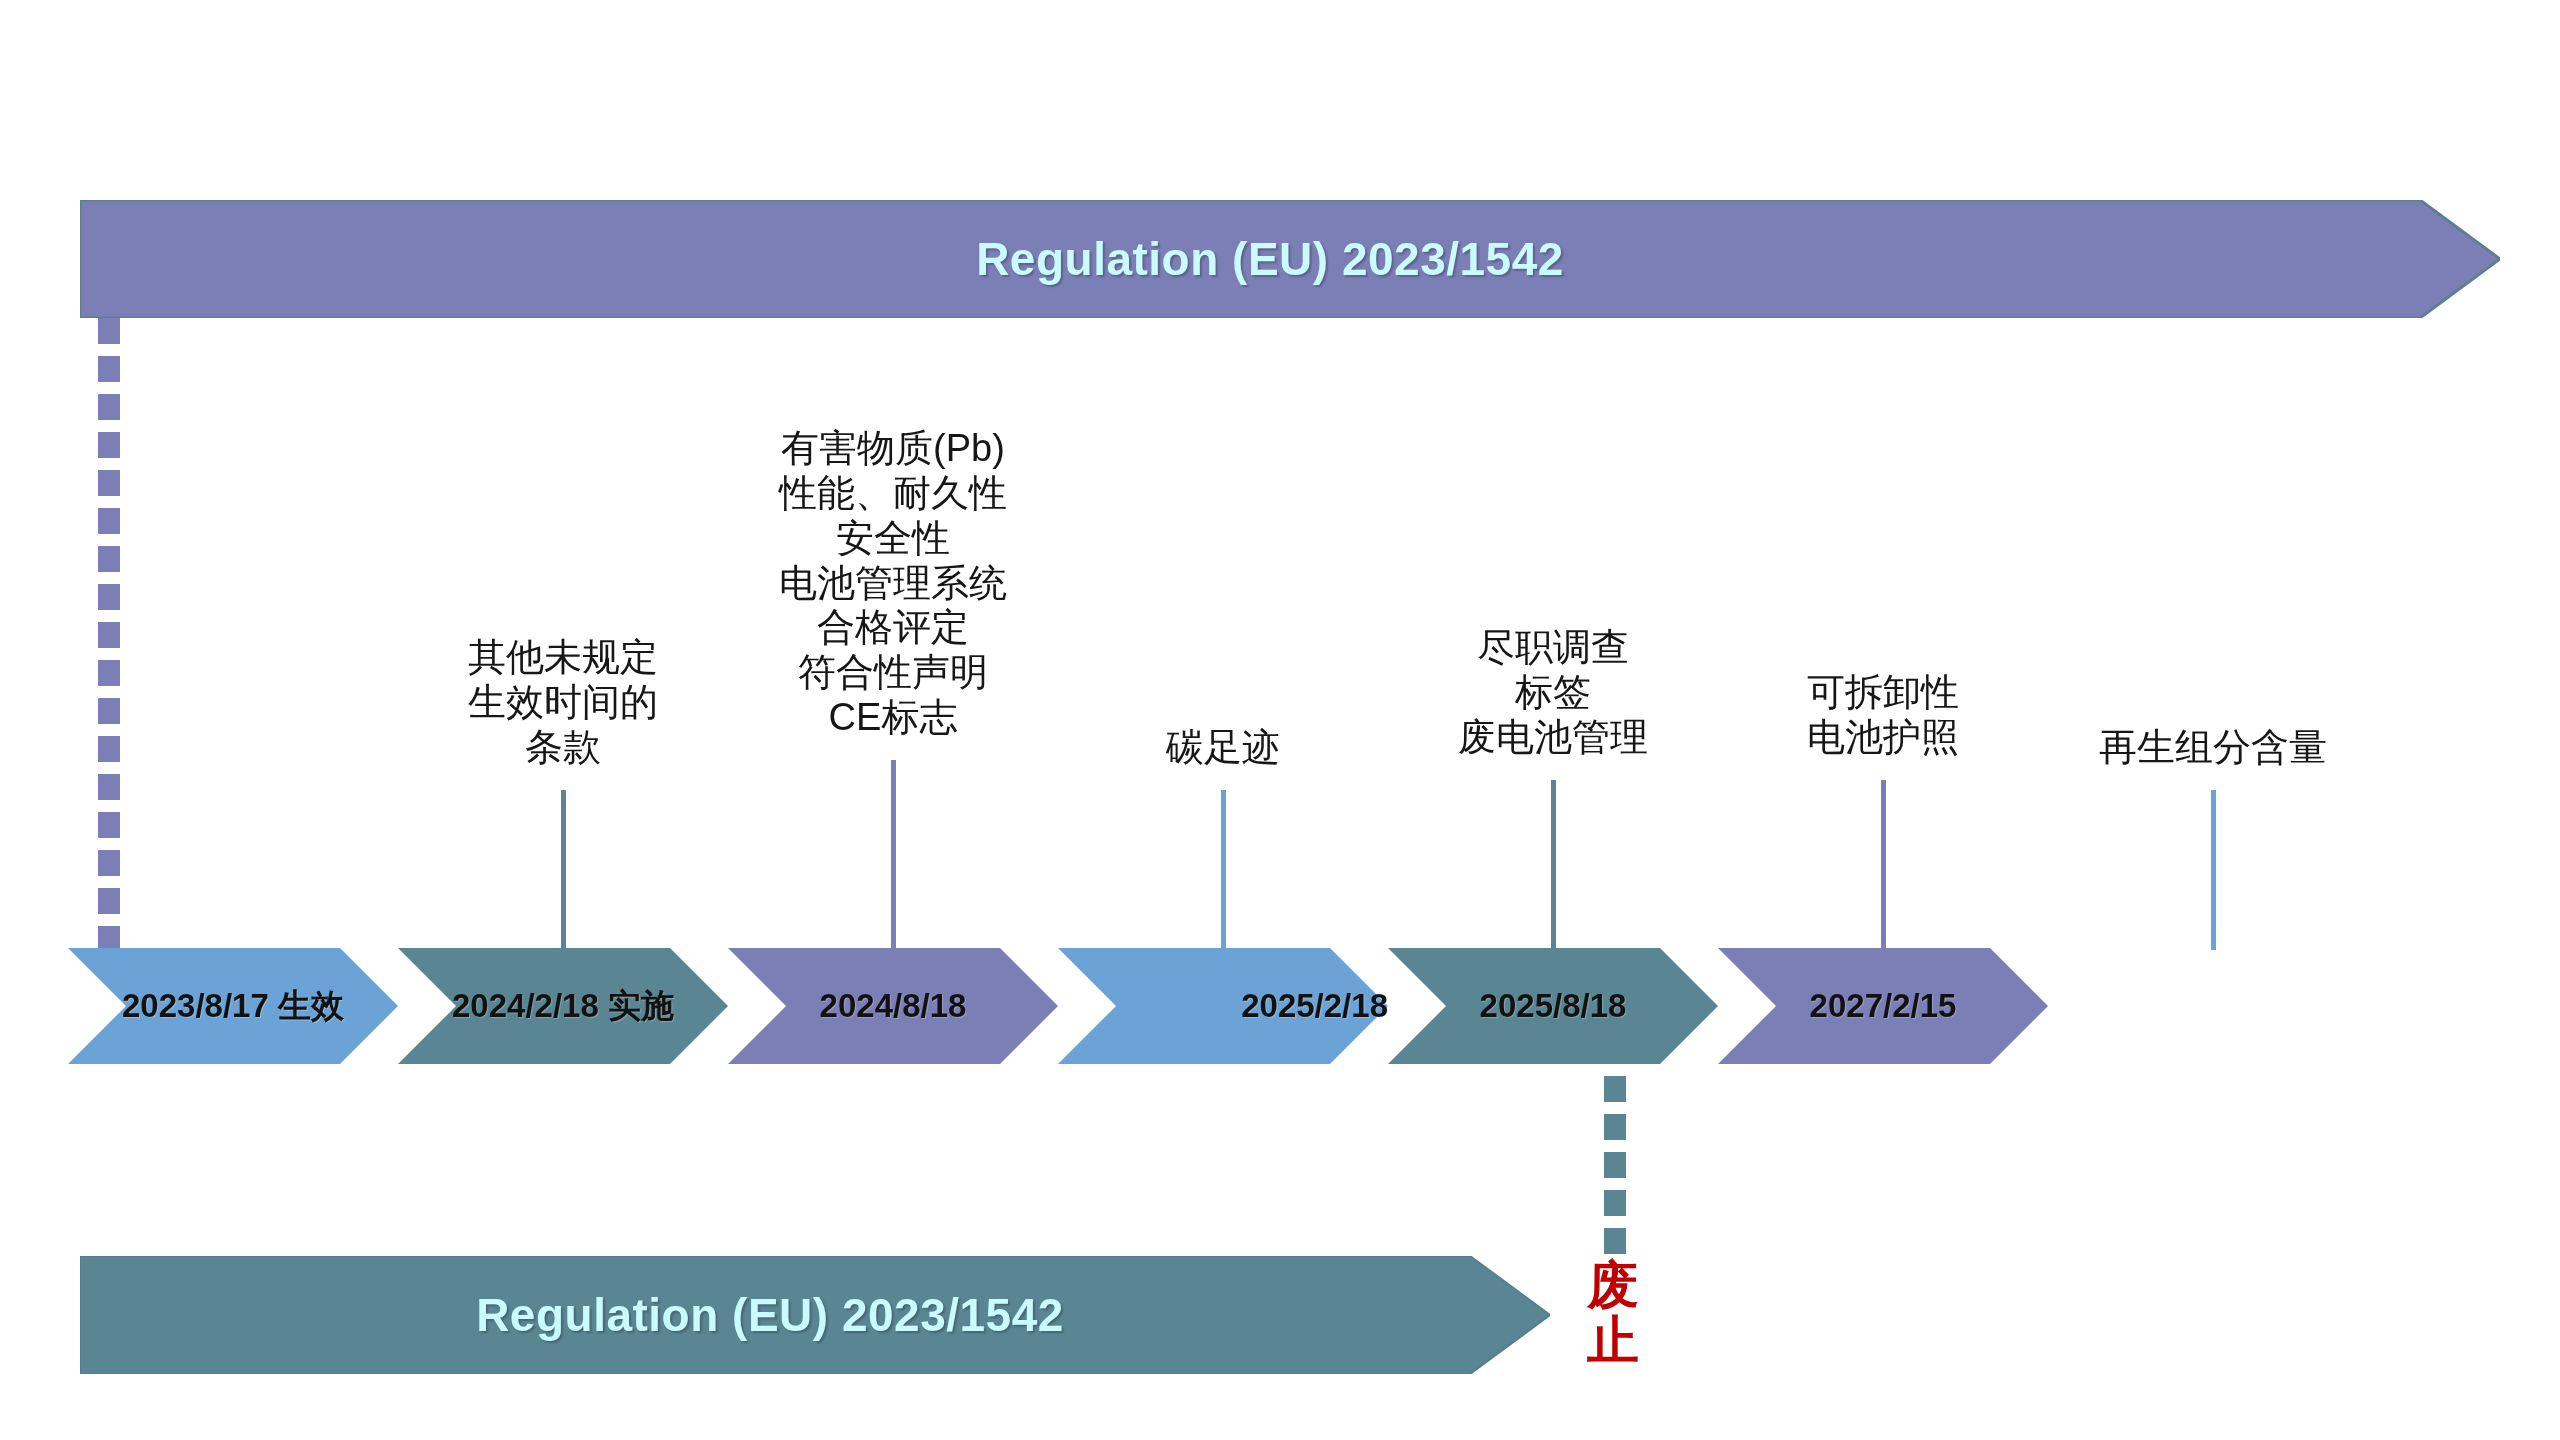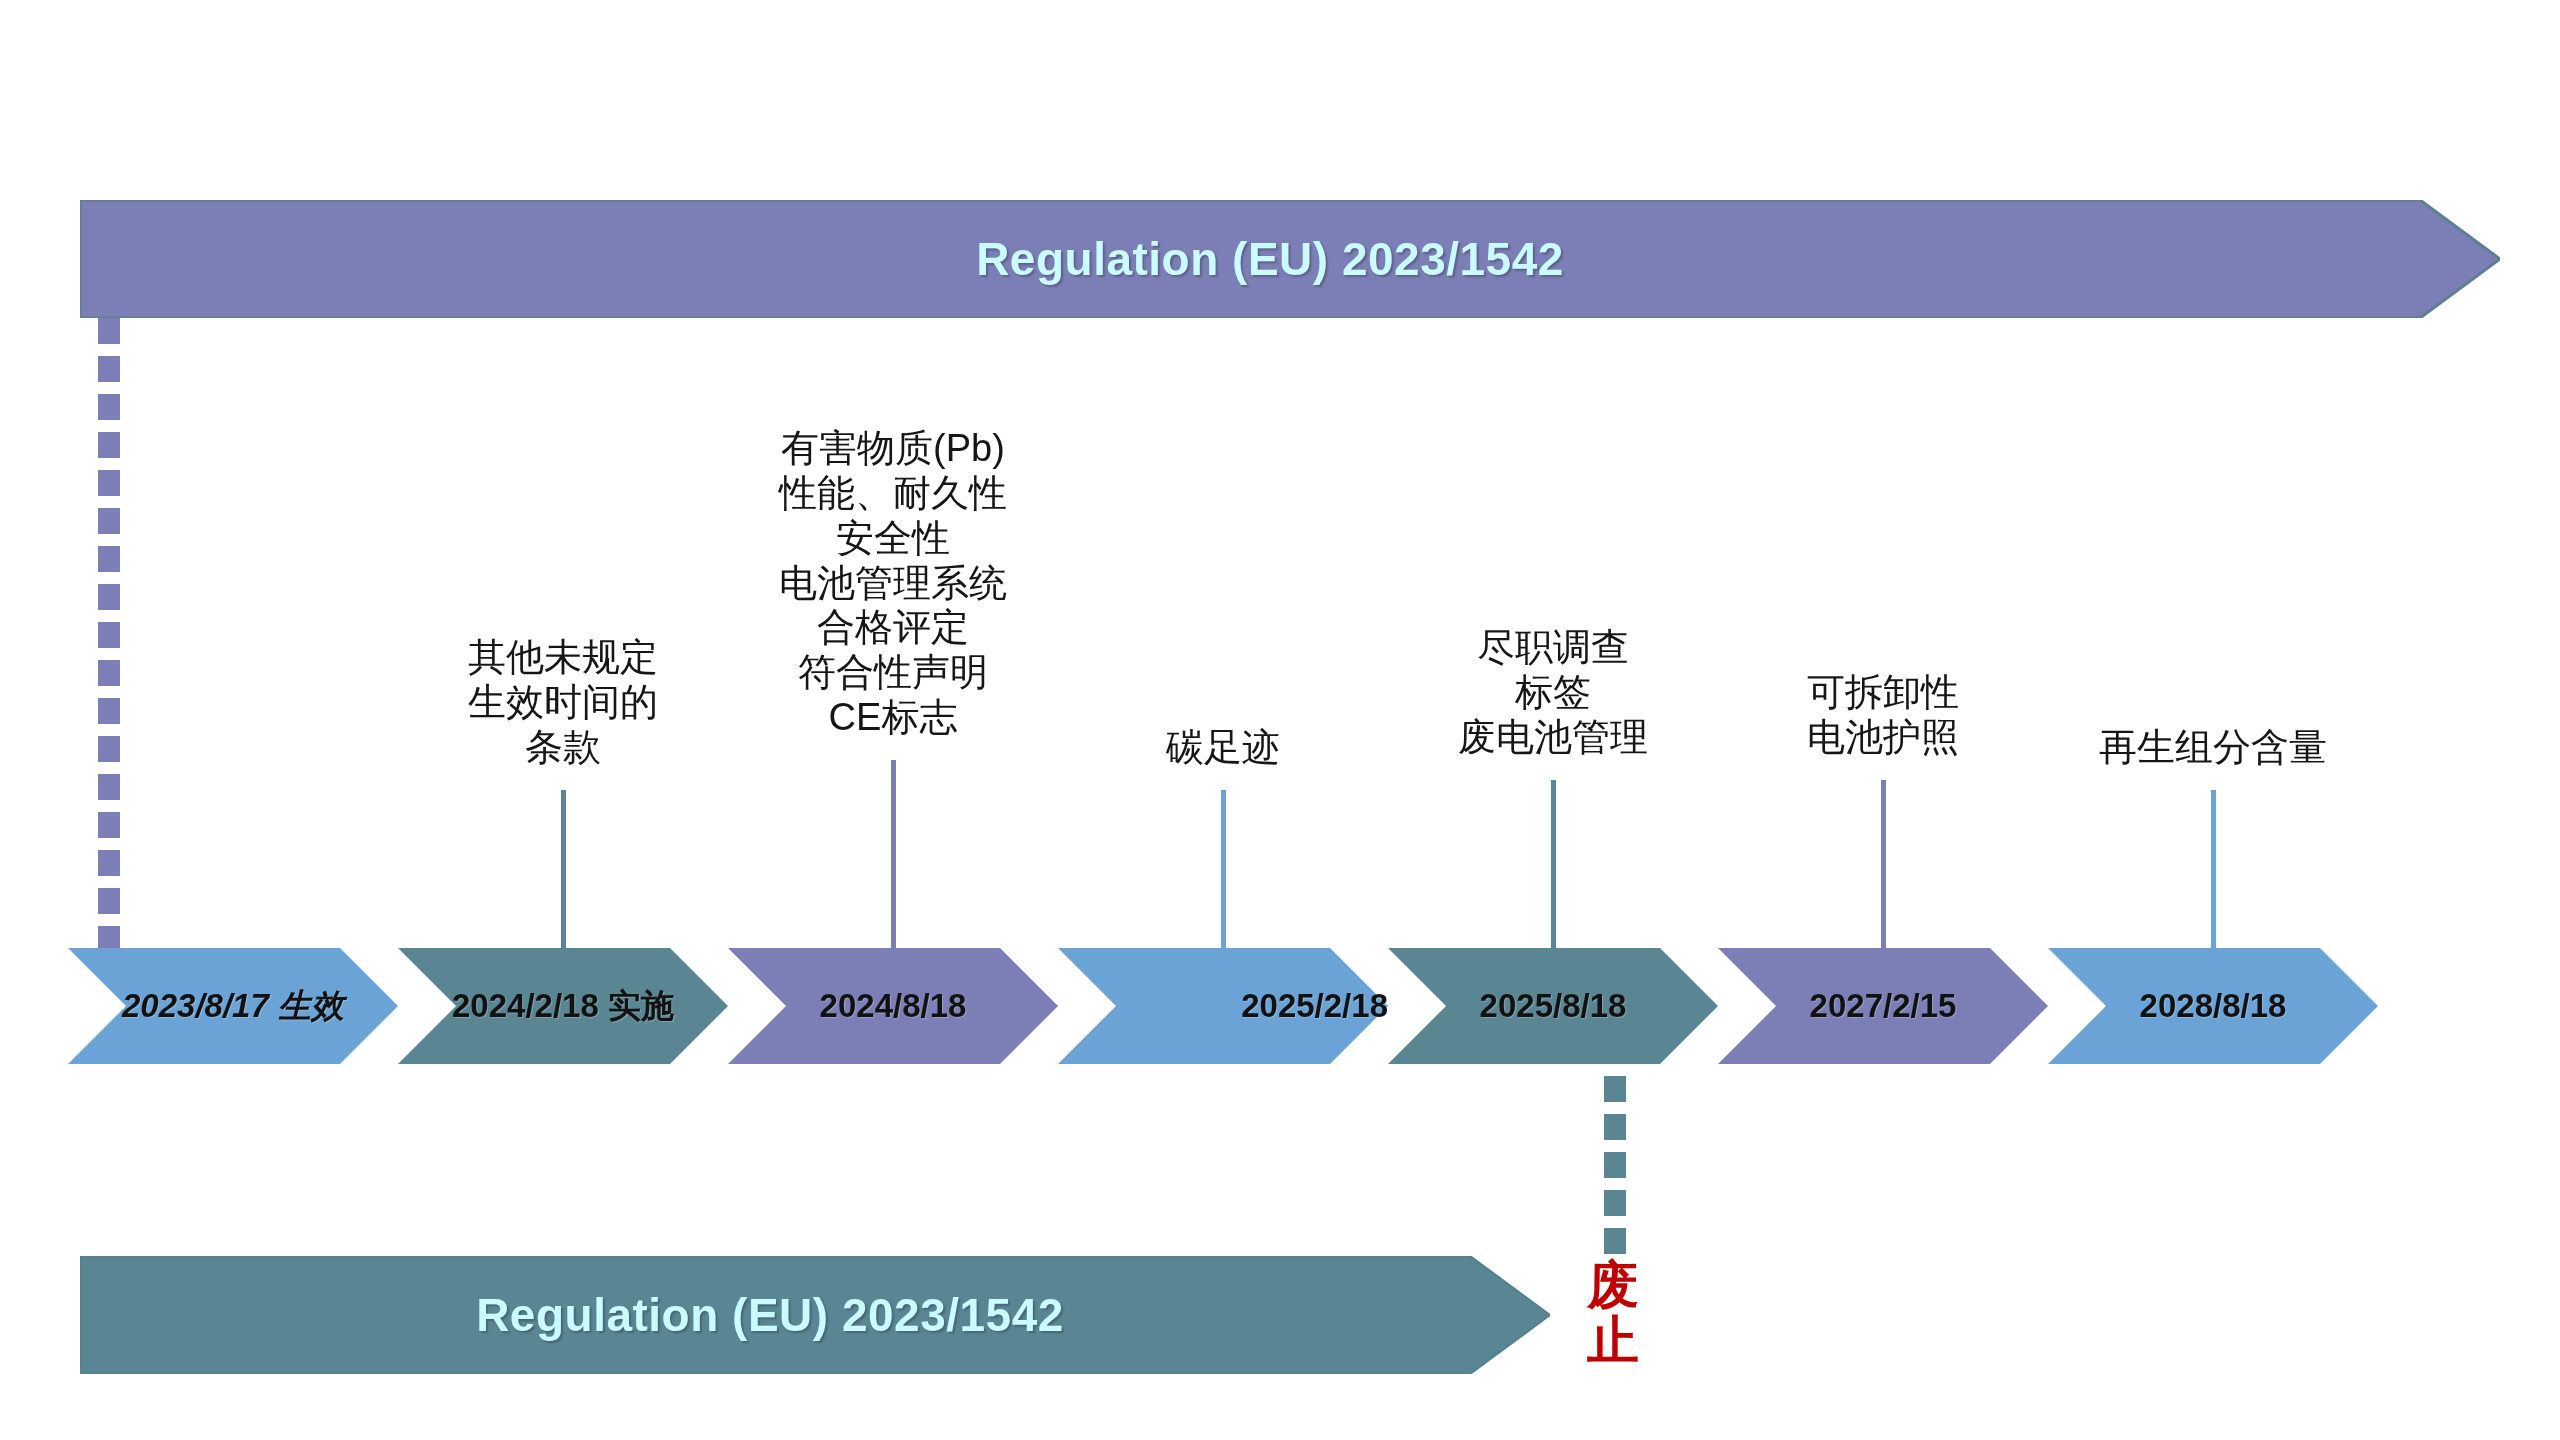--- a/index.html
+++ b/index.html
@@ -219,21 +219,21 @@
 
   <div class="stem" id="stem-1" style="left: 561px; top: 790px; height: 160px; background: rgb(90, 134, 148);"></div>
   <div class="stem" id="stem-2" style="left: 891px; top: 760px; height: 190px; background: rgb(123, 127, 181);"></div>
   <div class="stem" id="stem-3" style="left: 1221px; top: 790px; height: 160px; background: rgb(107, 163, 214);"></div>
   <div class="stem" id="stem-4" style="left: 1551px; top: 780px; height: 170px; background: rgb(90, 134, 148);"></div>
   <div class="stem" id="stem-5" style="left: 1881px; top: 780px; height: 170px; background: rgb(123, 127, 181);"></div>
   <div class="stem" id="stem-6" style="left: 2211px; top: 790px; height: 160px; background: rgb(107, 163, 214);"></div>
 
   <div id="chevron-band">
 
-    <div class="chevron" id="chev-0" style="left: 68px; width: 330px; font-style: italic;">
+    <div class="chevron" id="chev-0" style="left: 68px; width: 330px;">
       <svg viewBox="0 0 330 116" preserveAspectRatio="none">
         <polygon points="0,0 272,0 330,58 272,116 0,116 58,58" fill="#6ba3d6"></polygon>
       </svg>
       <span class="chev-label">2023/8/17 生效</span>
     </div>
 
     <div class="chevron" id="chev-1" style="left: 398px; width: 330px;">
       <svg viewBox="0 0 330 116" preserveAspectRatio="none">
         <polygon points="0,0 272,0 330,58 272,116 0,116 58,58" fill="#5a8694"></polygon>
       </svg>
@@ -261,26 +261,20 @@
       <span class="chev-label">2025/8/18</span>
     </div>
 
     <div class="chevron" id="chev-5" style="left: 1718px; width: 330px;">
       <svg viewBox="0 0 330 116" preserveAspectRatio="none">
         <polygon points="0,0 272,0 330,58 272,116 0,116 58,58" fill="#7b7fb5"></polygon>
       </svg>
       <span class="chev-label">2027/2/15</span>
     </div>
 
-    <div class="chevron" id="chev-6" style="left: 2048px; width: 330px;">
-      <svg viewBox="0 0 330 116" preserveAspectRatio="none">
-        <polygon points="0,0 272,0 330,58 272,116 0,116 58,58" fill="#6ba3d6"></polygon>
-      </svg>
-      <span class="chev-label">2028/8/18</span>
-    </div>
 
   </div>
 
   <div class="banner" id="bottom-banner">
     <svg viewBox="0 0 1470 118" preserveAspectRatio="none">
       <polygon points="0,0 1390,0 1470,59 1390,118 0,118" fill="#5a8694" stroke="#547f8d" stroke-width="2"></polygon>
     </svg>
     <span class="banner-label">Regulation (EU) 2023/1542</span>
   </div>
 

